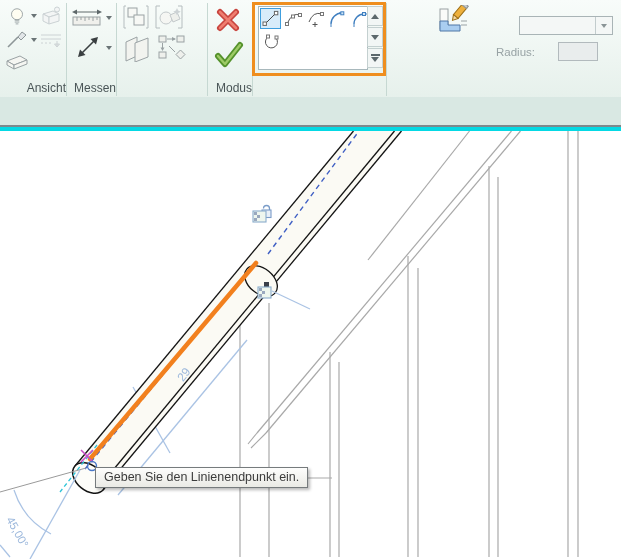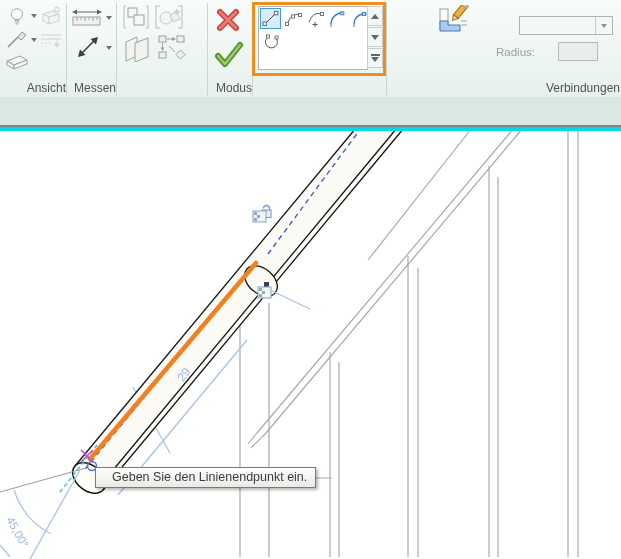--- a/index.html
+++ b/index.html
@@ -29,21 +29,21 @@
   .expander .bar{width:9px;height:1.5px;background:#5c686c;}
   .gel-btn{position:absolute;left:388px;top:3px;width:128px;height:72px;text-align:center;cursor:default;}
   .gel-text{position:absolute;top:43px;left:0;width:128px;font-size:11.5px;line-height:12px;color:#333;}
   .combo{position:absolute;left:519px;top:16px;width:94px;height:19px;background:#f4f7f6;border:1px solid #a9b4b6;box-sizing:border-box;}
   .combo .dd{position:absolute;right:0;top:0;width:16px;height:17px;border-left:1px solid #c2cccd;
              display:flex;align-items:center;justify-content:center;}
   .radius-label{position:absolute;left:496px;top:46px;font-size:11.5px;color:#98a3a5;}
   .radius-input{position:absolute;left:558px;top:42px;width:38px;height:17px;background:#e9eded;border:1px solid #b2babd;}
   
   .canvas-svg{position:absolute;left:0;top:0;z-index:1;}
-  .tooltip{position:absolute;left:95px;top:467px;z-index:7;padding:2px 8px 3px 16px;
+  .tooltip{position:absolute;left:95px;top:467px;z-index:7;padding:2px 8px 3px 8px;
            font-size:12.5px;color:#3c3c3c;background:linear-gradient(#fdfdfc,#eaeae5);
            border:1px solid #767b7d;box-shadow:2px 2px 3px rgba(0,0,0,.28);white-space:nowrap;}
 </style>
 </head>
 <body>
 
 <svg class="canvas-svg" width="621" height="559" viewBox="0 0 621 559">
 
   <g stroke="#a9a9a9" stroke-width="1.2" fill="none">
     <line x1="469.5" y1="131" x2="368" y2="260"></line>
@@ -327,19 +327,18 @@
     </div>
   </div>
   <div class="combo">
     <span></span>
     <div class="dd">
       <div class="caret" style="position:static;border-top-color:#8a9496"></div>
     </div>
   </div>
   <div class="radius-label">Radius:</div>
   <div class="radius-input"></div>
-  <div class="plabel" style="left:387px;width:233px">Verbindungen</div>
 </div>
 
 <div class="ribbon-border"></div>
 <div class="cyan-bar"></div>
 
 <div class="tooltip">Geben Sie den Linienendpunkt ein.</div>
 
 </body></html>

